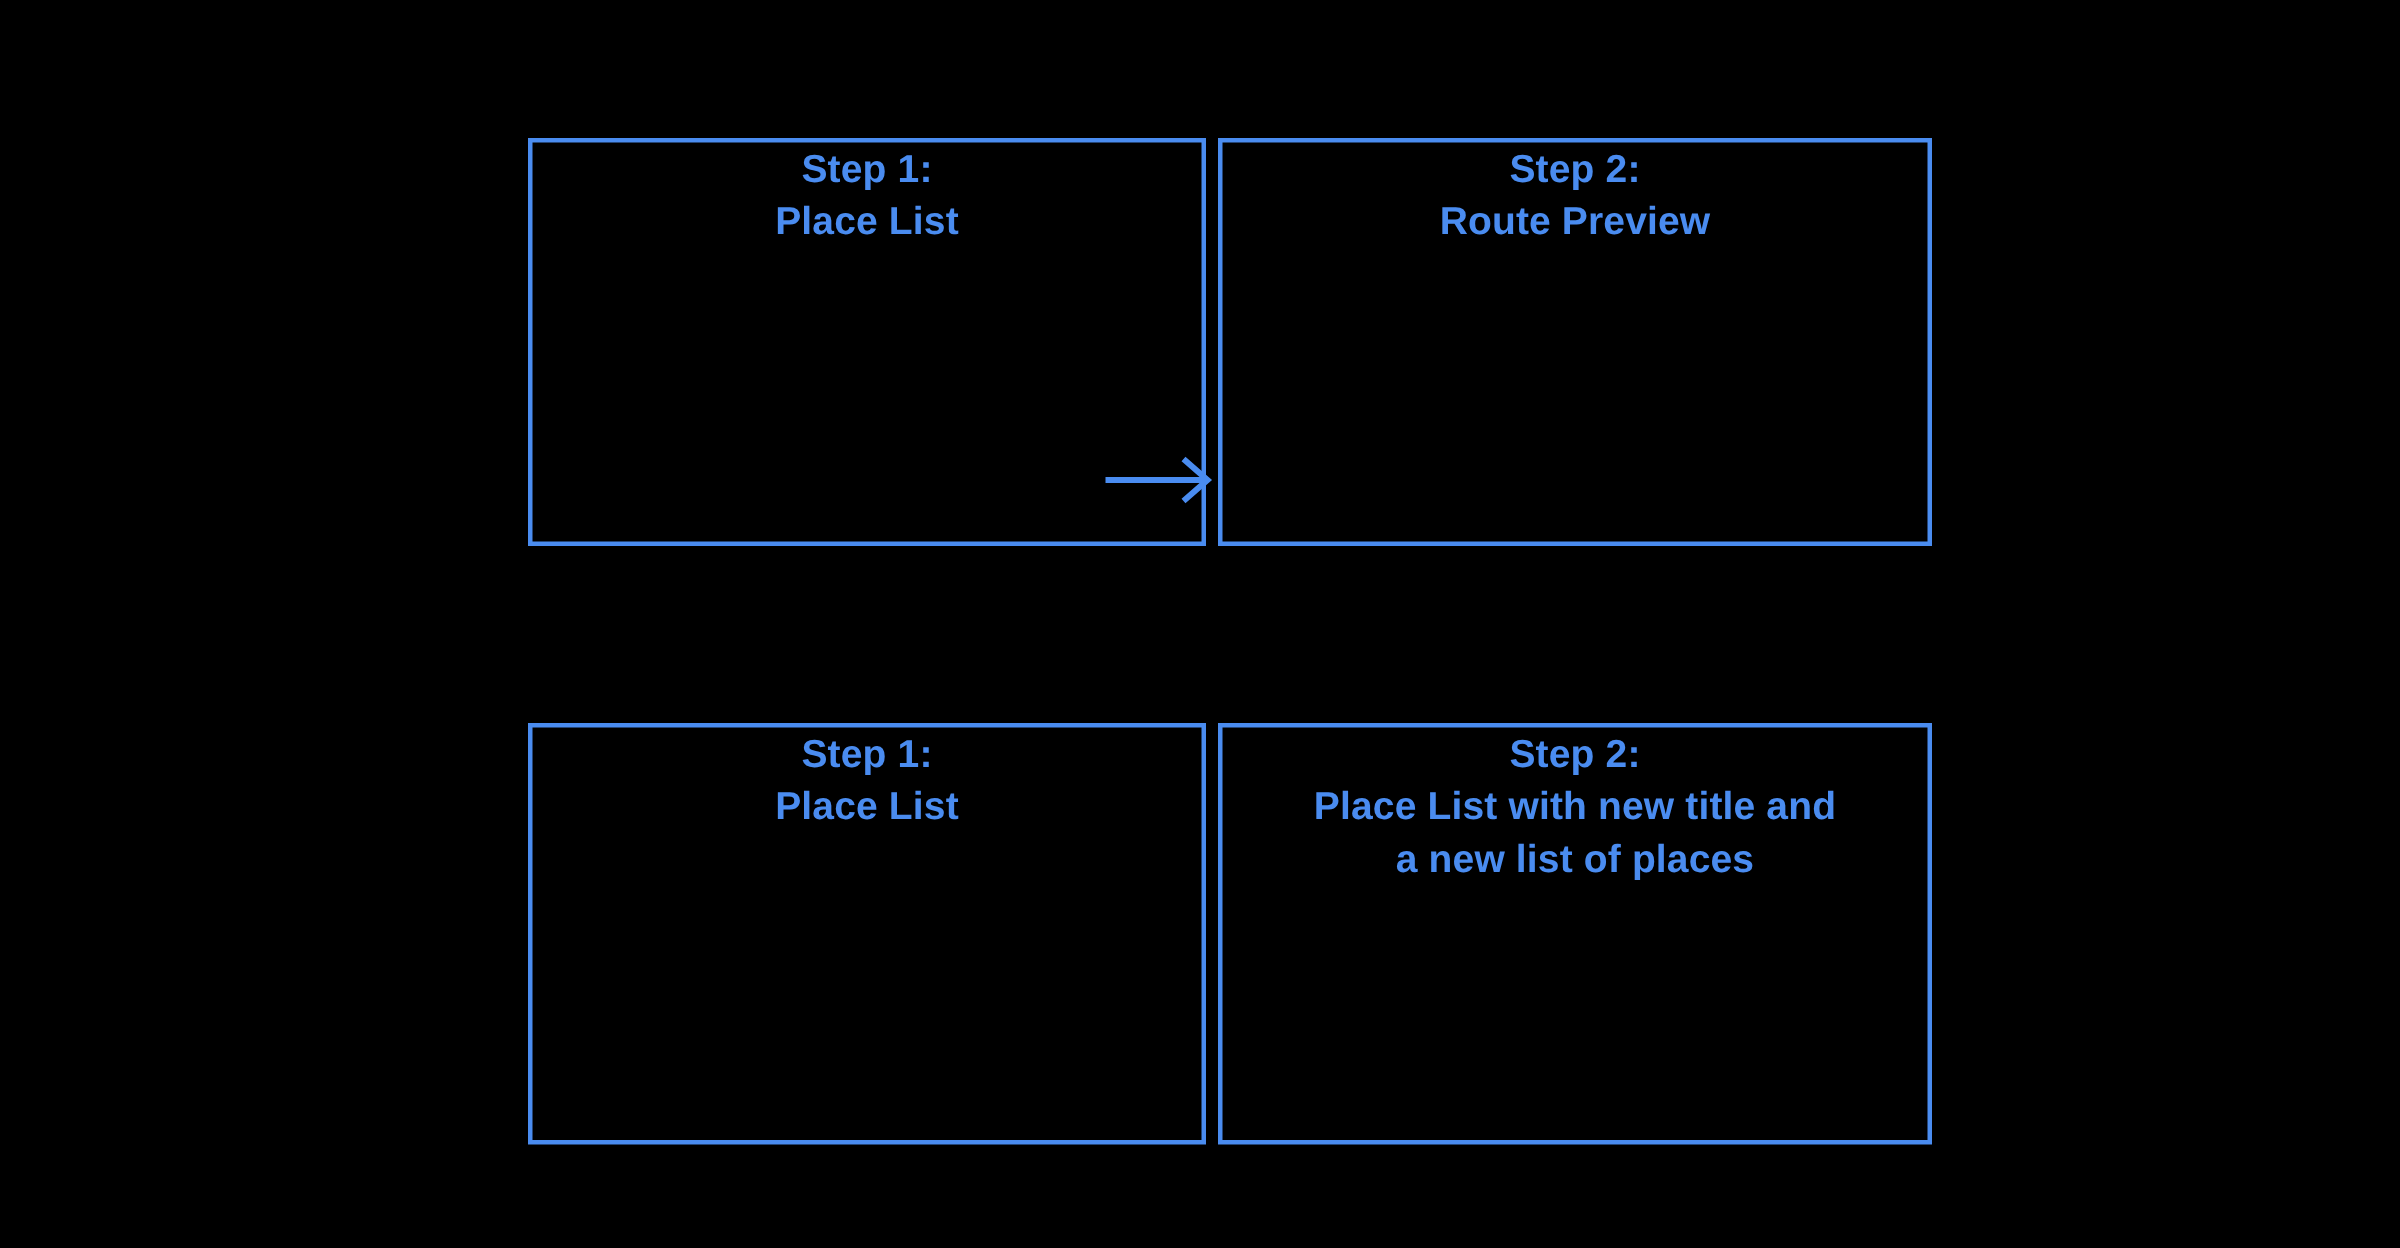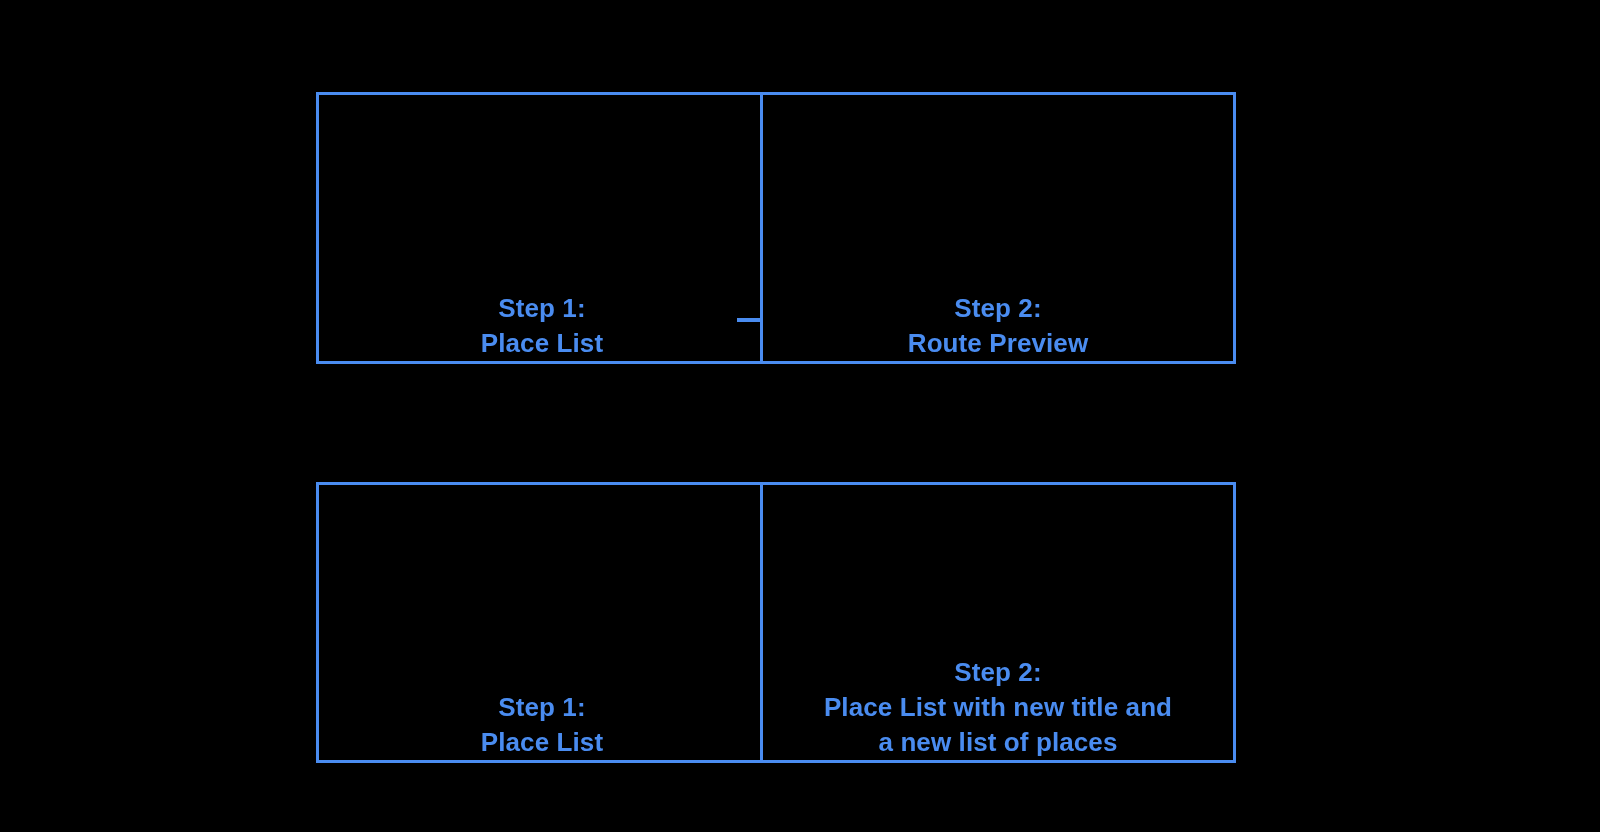--- a/index.html
+++ b/index.html
@@ -30,26 +30,27 @@
   #row-1 { top: 92px;  height: 272px; }
   #row-2 { top: 482px; height: 281px; }
 
   .step-box {
     position: absolute;
     top: 0;
     box-sizing: border-box;
     border: 3px solid #4a8cf0;
     background: #000000;
     display: flex;
-    align-items: flex-end;
+    align-items: flex-start;
     justify-content: center;
+    margin-left: 36px;
   }
 
   .box-left  { left: 316px; width: 452px; }
-  .box-right { left: 760px; width: 476px; }
+  .box-right { left: 776px; width: 476px; }
 
   #row-1 .step-box { height: 272px; }
   #row-2 .step-box { height: 281px; }
 
   .box-label {
     color: #4a8cf0;
     font-family: "Liberation Sans", sans-serif;
     font-weight: bold;
     font-size: 26px;
     line-height: 35px;

